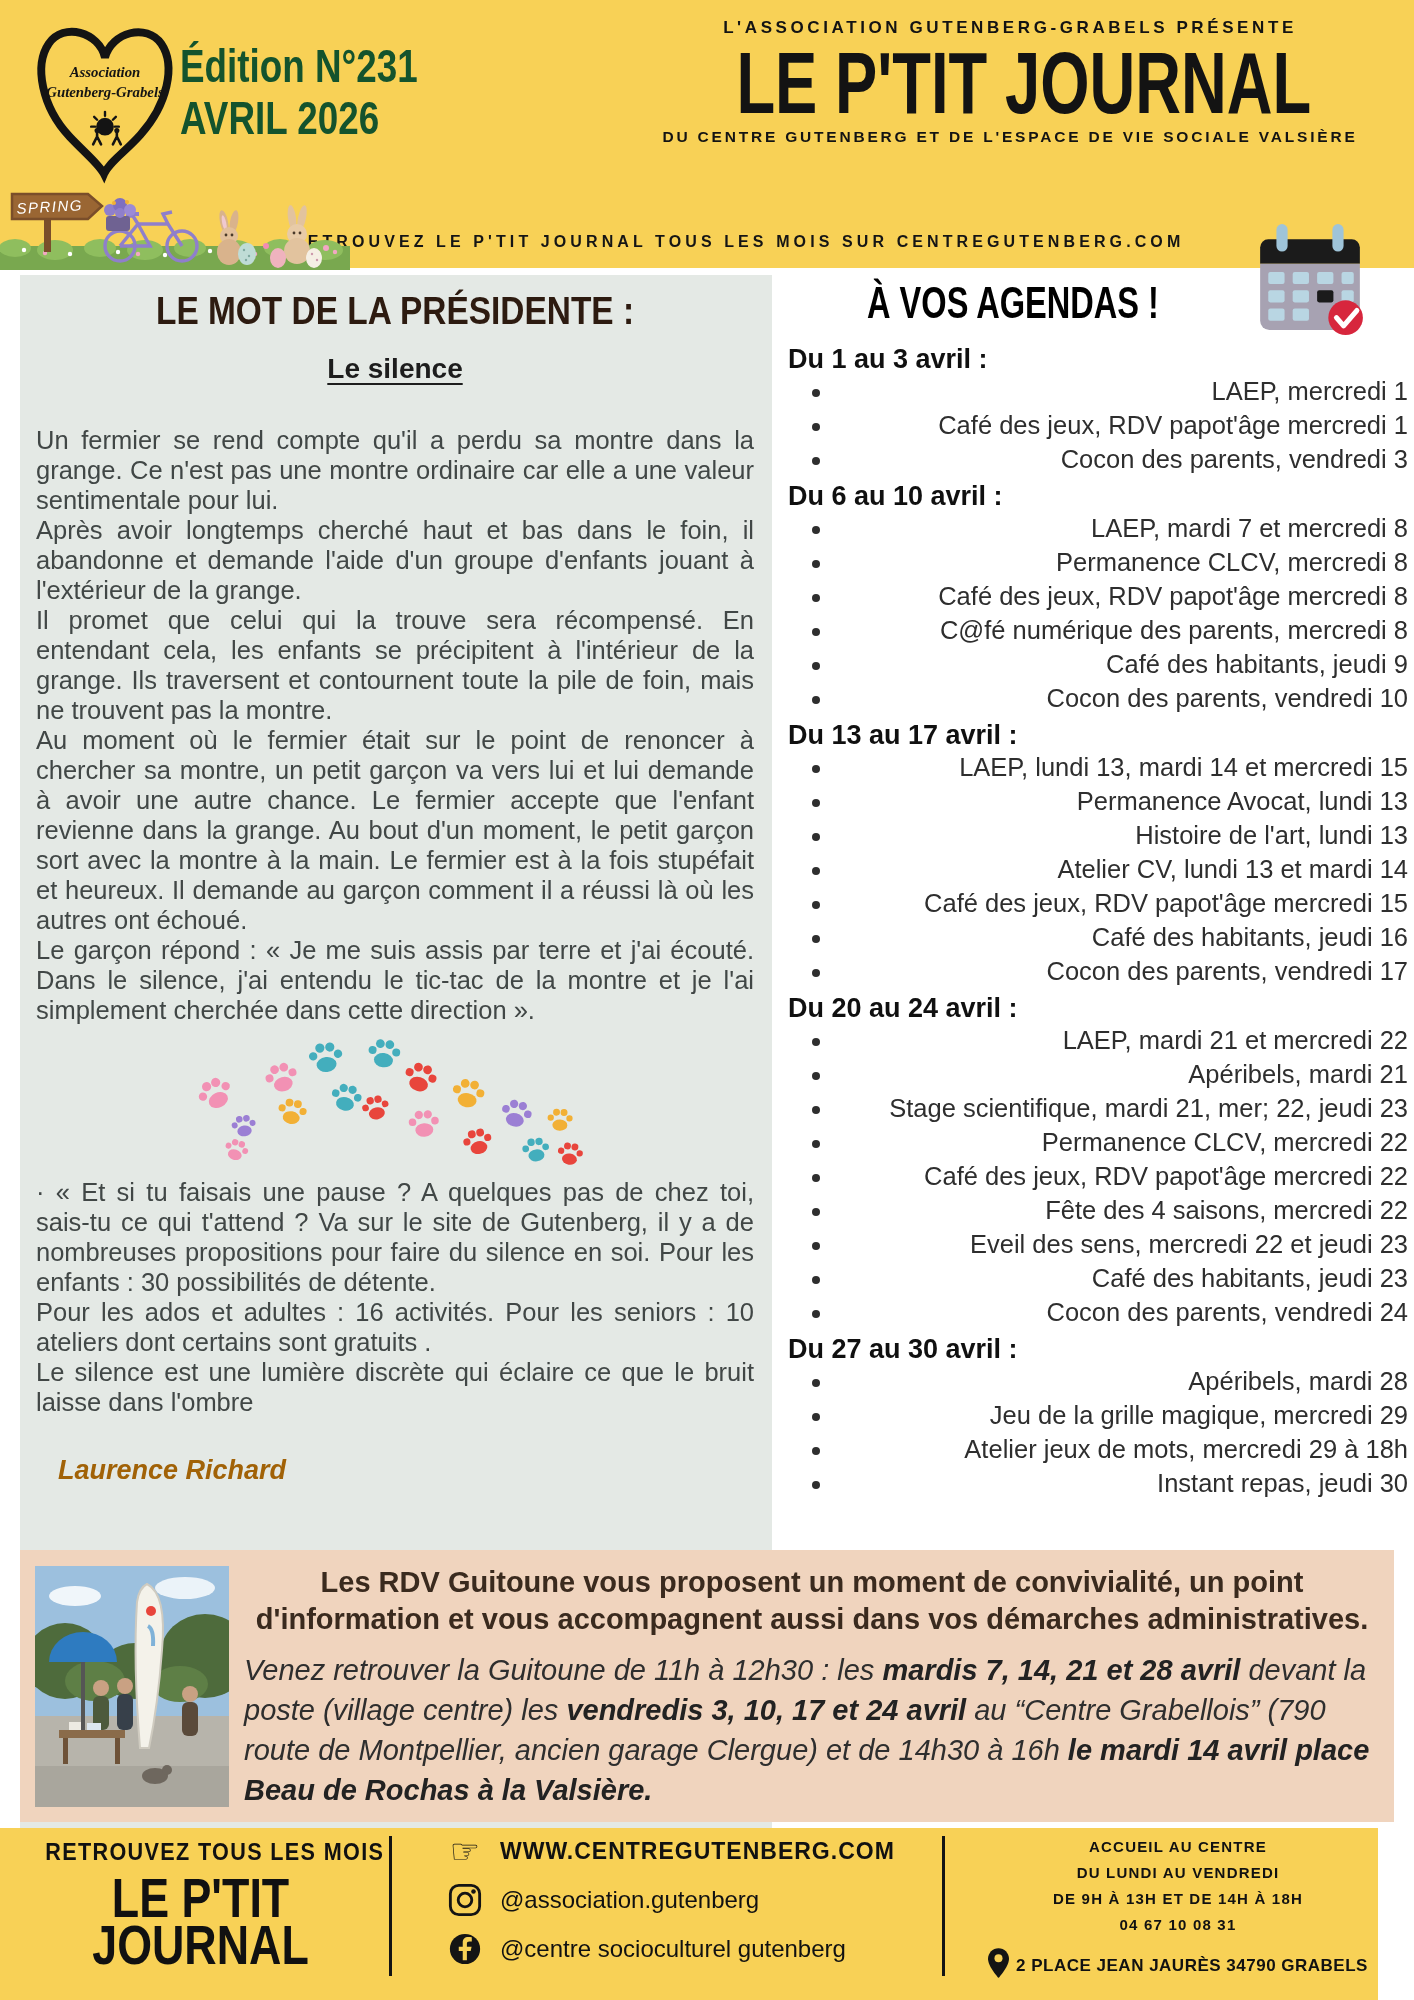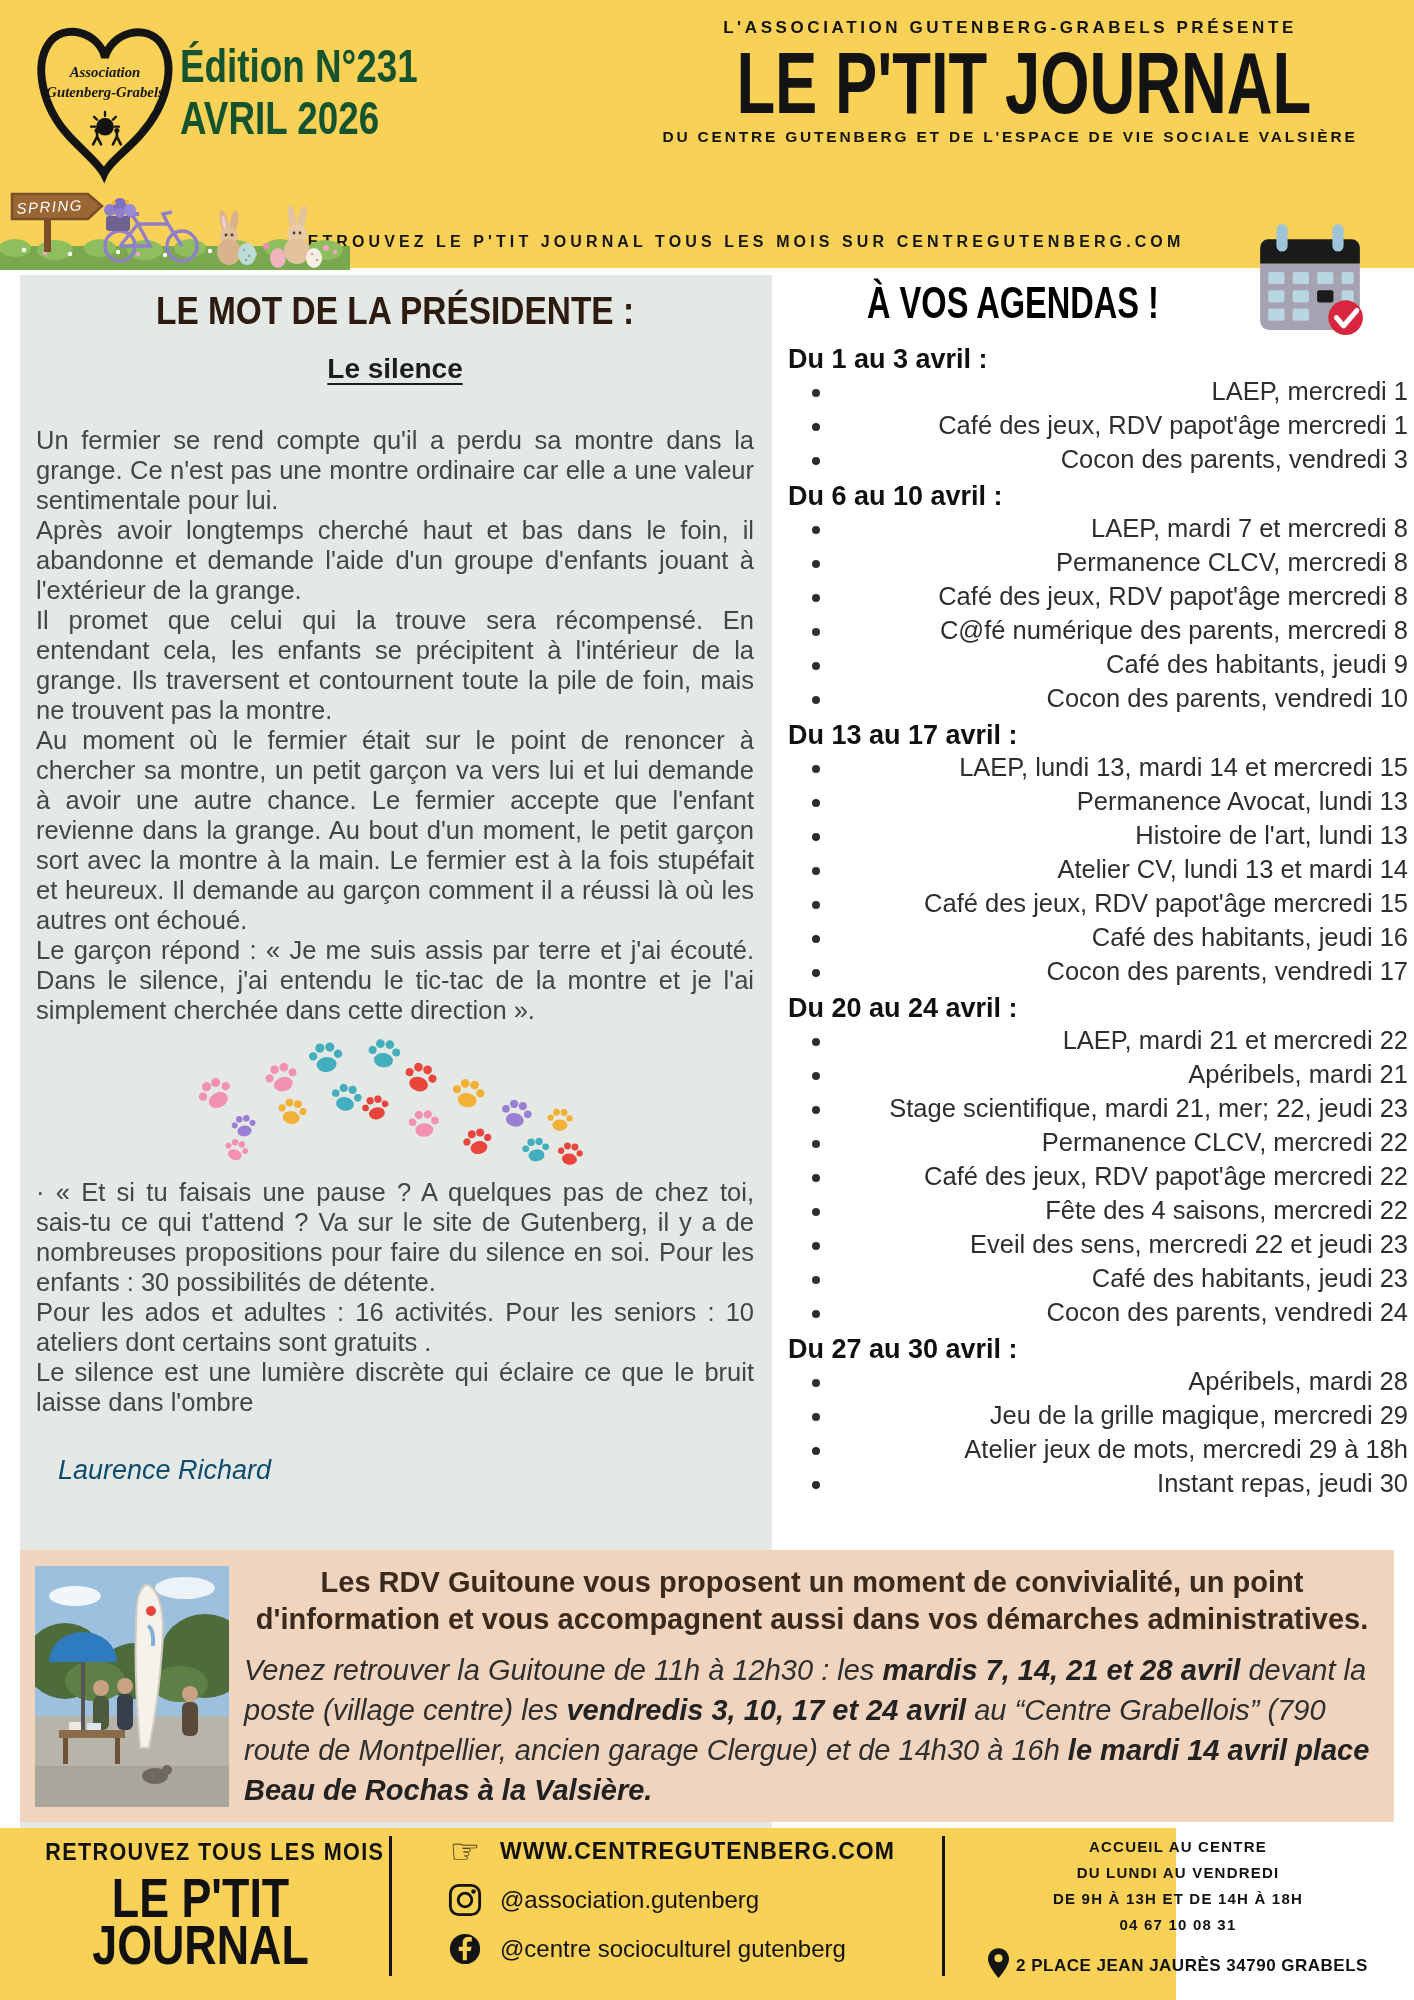--- a/index.html
+++ b/index.html
@@ -21,39 +21,39 @@
   
   .calendar-icon { position:absolute; left:1254px; top:221px; width:112px; height:116px; z-index:6; }
 
   
   .panel { position:absolute; left:20px; top:275px; width:752px; height:1582px; background:#E4E9E5; box-sizing:border-box; padding:15px 18px 0 16px; color:#414746; }
   .panel h2 { font-size:38px; font-weight:700; color:#2D1B10; text-align:center; margin:0 0 20px; transform:scaleX(.88); white-space:nowrap; }
   .panel h3 { font-size:28px; font-weight:700; color:#1d1d1d; text-align:center; text-decoration:underline; text-underline-offset:5px; margin:0 0 40px; }
   .panel p { margin:0; font-size:25.5px; line-height:30px; text-align:justify; }
   .paws { position:relative; height:122px; margin:8px 0 22px; }
   .paw { position:absolute; }
-  .signature { font-size:27px; font-weight:400; font-style:italic; color:#0c4a6e; margin:38px 0 12px 22px; }
+  .signature { font-size:27px; font-weight:700; font-style:italic; color:#a16207; margin:38px 0 12px 22px; }
 
   
   .agenda { position:absolute; left:788px; top:278px; width:620px; color:#2e2e2e; }
   .ag-title { font-size:44px; font-weight:700; color:#000; text-align:center; margin:0 170px 16px 0; white-space:nowrap; transform:scaleX(.74); }
   .ag-label { font-size:27px; font-weight:700; color:#101010; line-height:30px; margin:3px 0 5px; white-space:nowrap; }
   .agenda ul { margin:0; padding:0 0 0 46px; list-style:disc;text-align:right; }
   .agenda li { font-size:25.5px; line-height:25px; margin-bottom:9px; padding-left:3px; white-space:nowrap; }
 
   
   .guitoune { position:absolute; left:20px; top:1550px; width:1374px; height:272px; background:#F0D4BE; }
   .photo { position:absolute; left:15px; top:16px; width:194px; height:241px; }
   .g-text { position:absolute; left:224px; top:14px; width:1136px; }
   .g-bold { font-size:29px; font-weight:700; color:#3A2A1E; text-align:center; line-height:37px; margin:0 0 12px; }
   .g-italic { font-size:29px; font-style:italic; color:#2e2e2e; line-height:40px; margin:0; }
   .g-italic b { font-weight:700; color:#222; }
 
   
-  .footer { position:absolute; left:0; top:1828px; width:1176px; height:172px; background:#F8D156; color:#111; }
+  .footer { position:absolute; left:0; top:1828px; width:1378px; height:172px; background:#F8D156; color:#111; }
   .f-left { position:absolute; left:28px; top:10px; width:345px; text-align:center; }
   .f-left .l1 { font-size:24px; font-weight:700; letter-spacing:1.5px; white-space:nowrap; transform:scaleX(.9); margin-bottom:8px; }
   .f-left .l2 { font-size:56px; font-weight:700; line-height:47px; white-space:nowrap; transform:scaleX(.8); }
   .f-div { position:absolute; top:8px; width:3px; height:140px; background:#141414; }
   .f-mid { position:absolute; left:446px; top:4px; }
   .f-row { display:flex; align-items:center; gap:16px; height:38px; margin-bottom:11px; cursor:pointer; }
   .f-row .ic { width:38px; display:flex; justify-content:center; align-items:center; }
   .hand-glyph { font-size:34px; line-height:34px; }
   .web-lbl { font-size:23px; font-weight:700; letter-spacing:1px; white-space:nowrap; }
   .soc-lbl { font-size:24px; font-weight:400; white-space:nowrap; }

